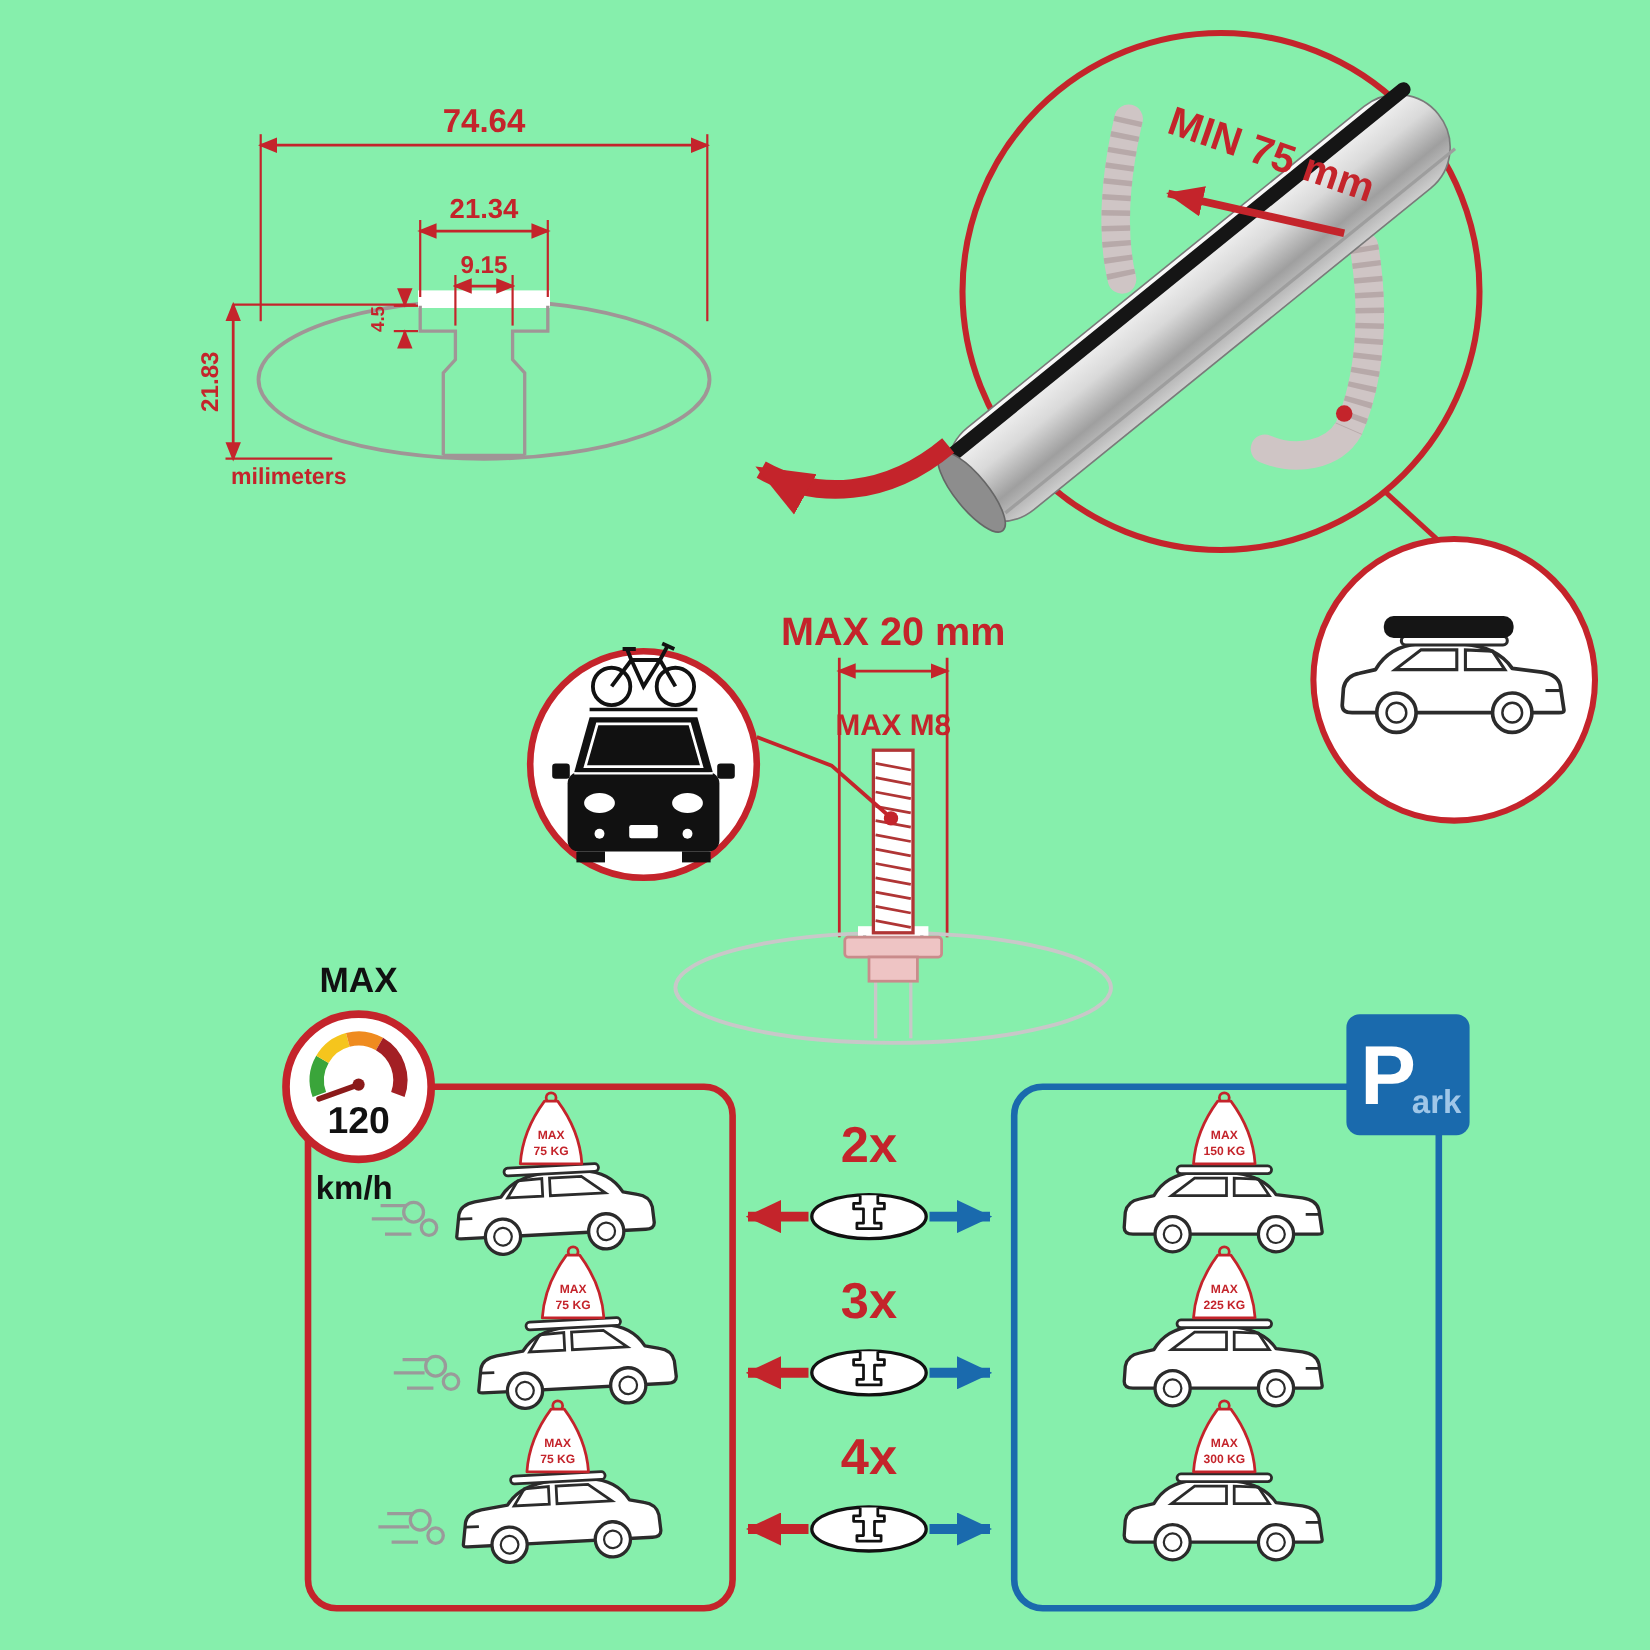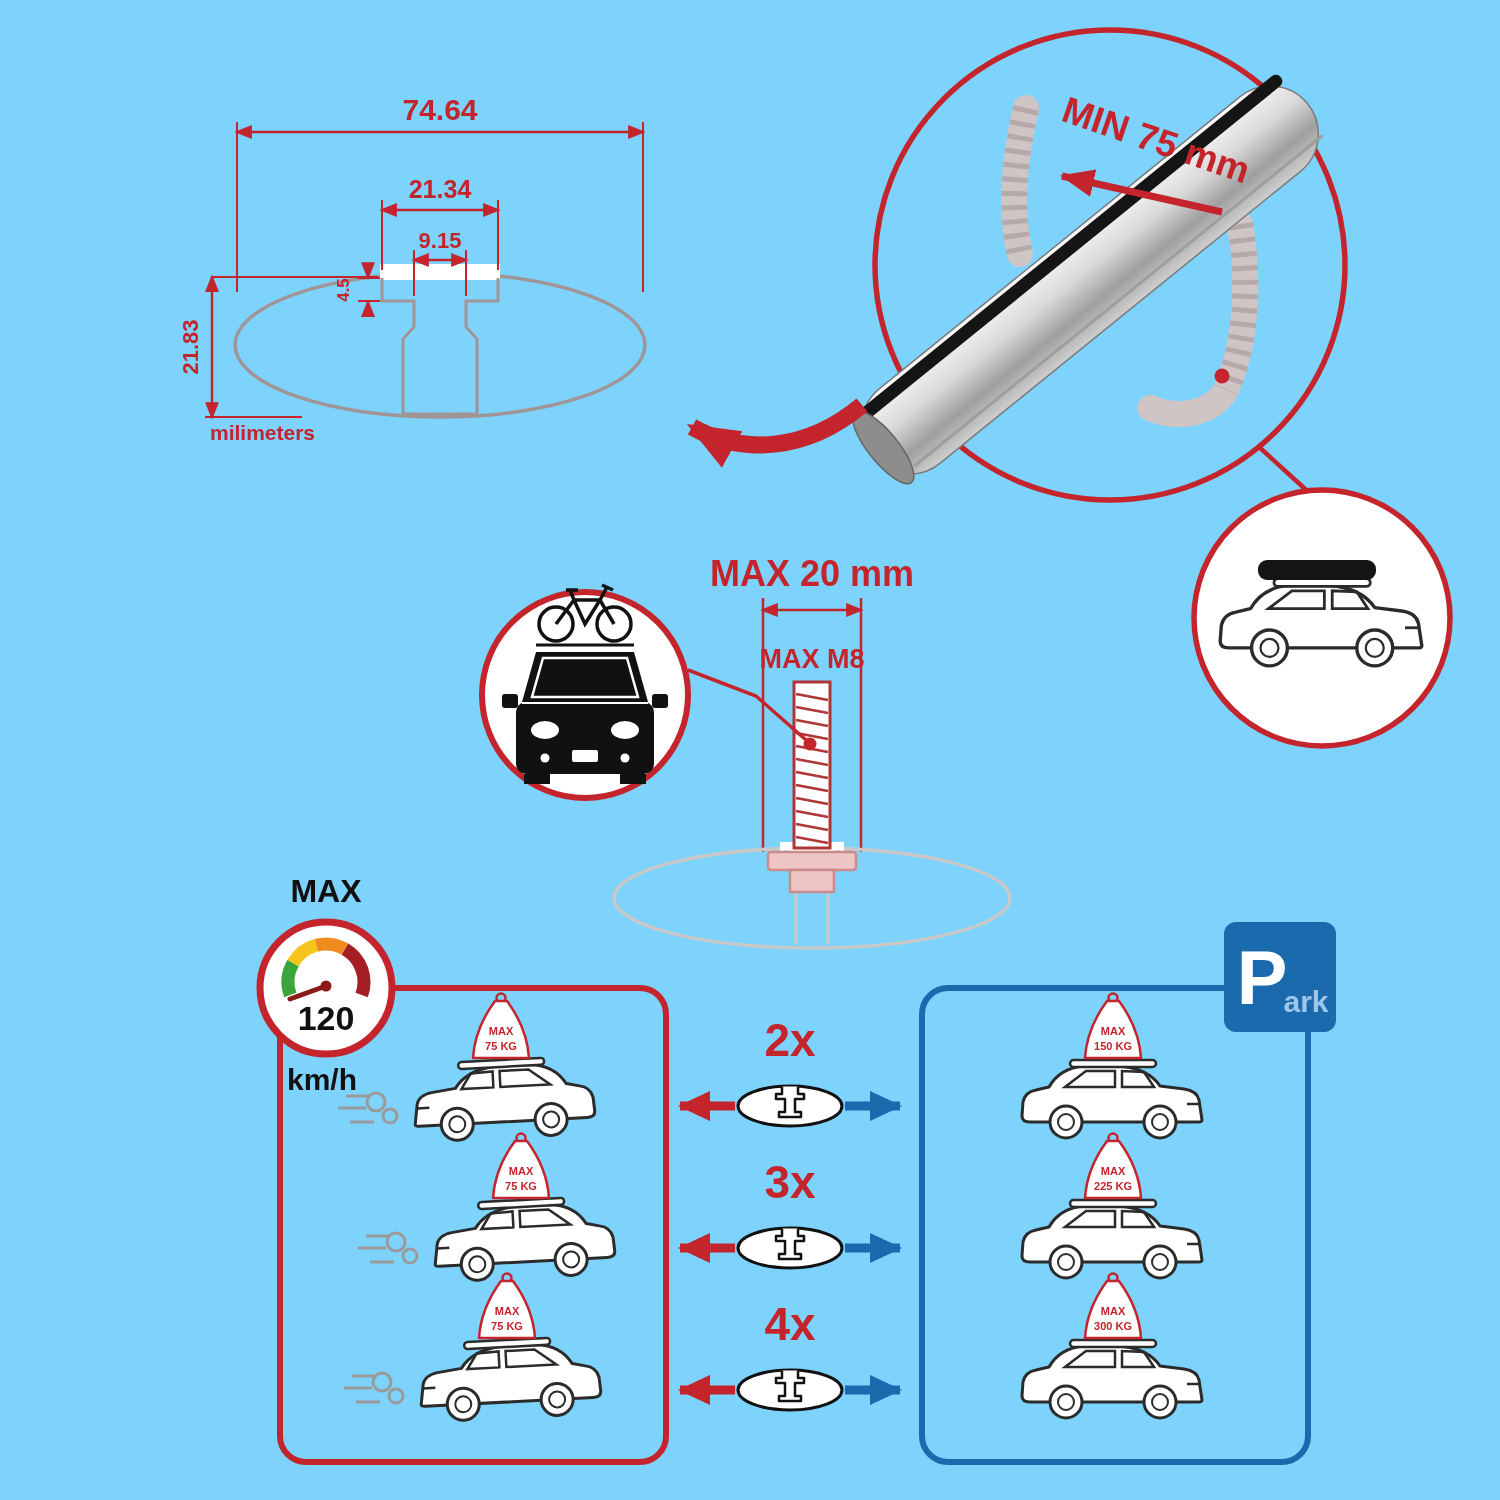--- a/index.html
+++ b/index.html
@@ -1,16 +1,16 @@
 <!DOCTYPE html>
 <html><head>
 <meta charset="utf-8">
 <style>
   html,body{margin:0;padding:0;background:#ffffff;}
-  .stage{width:1500px;height:1500px;position:relative;background:#7dd3fc;}
+  .stage{width:1500px;height:1500px;position:relative;background:#86efac;}
   svg{display:block;}
   text{font-family:"Liberation Sans",sans-serif;}
   .dim{fill:#c4242b;font-weight:bold;}
   .blk{fill:#111111;font-weight:bold;}
   .white{fill:#ffffff;font-weight:bold;}
   .ltblue{fill:#9fc6e8;font-weight:bold;}
   .tagtxt{fill:#c4242b;font-weight:bold;}
 </style>
 </head>
 <body>

